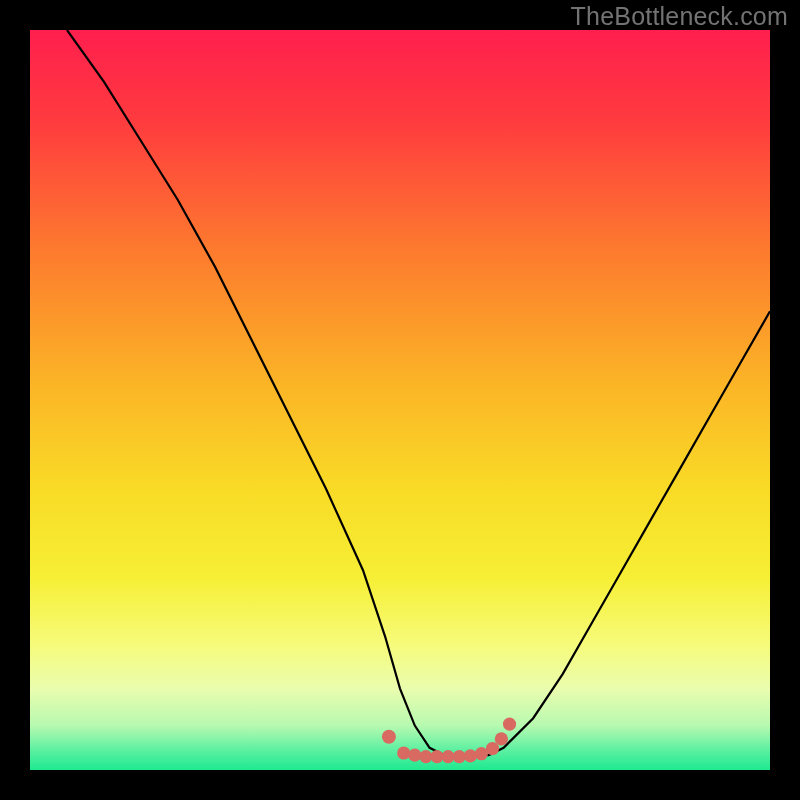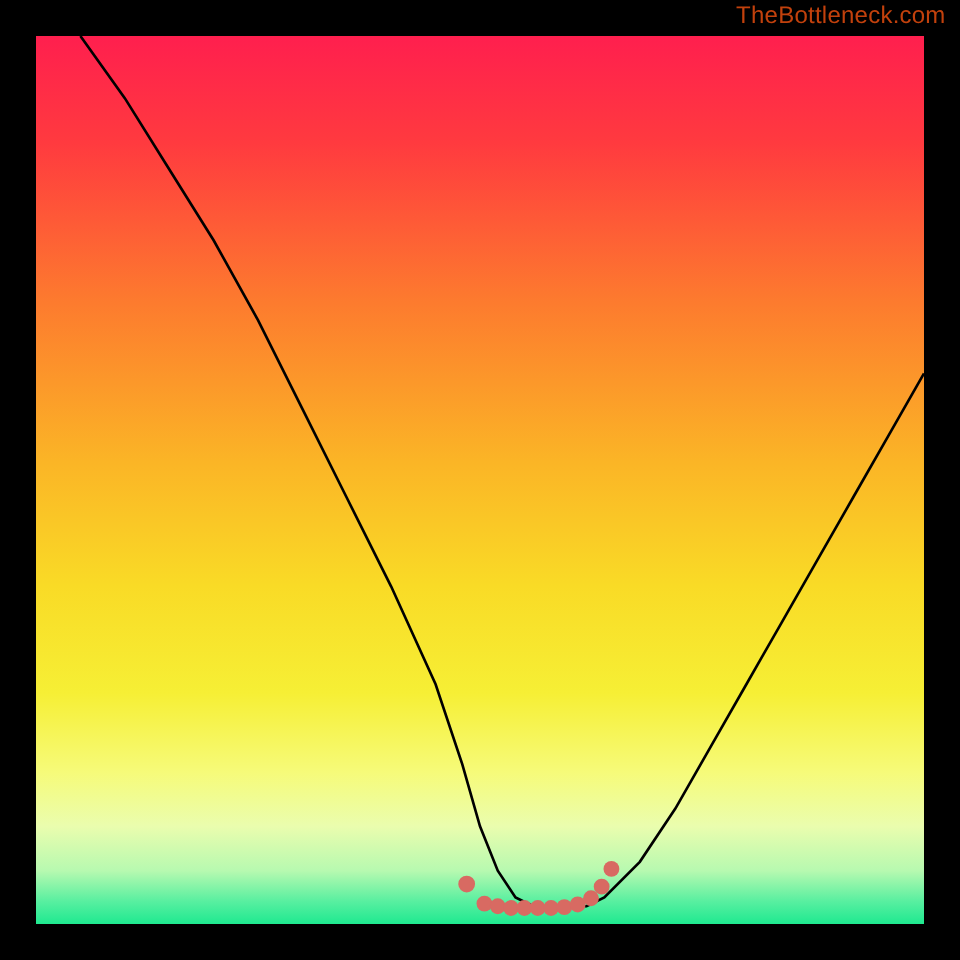--- a/index.html
+++ b/index.html
@@ -30,22 +30,22 @@
     left: 0;
     top: 0;
     width: 740px;
     height: 740px;
   }
   .watermark {
     position: absolute;
     top: 2px;
     right: 12px;
     font-family: Arial, Helvetica, sans-serif;
-    font-size: 20px;
-    color: #c2410c;
+    font-size: 25px;
+    color: #737373;
     letter-spacing: 0.2px;
   }
 </style>
 </head>
 <body>
 
 <div class="watermark">TheBottleneck.com</div>
 
 <div class="frame">
 

